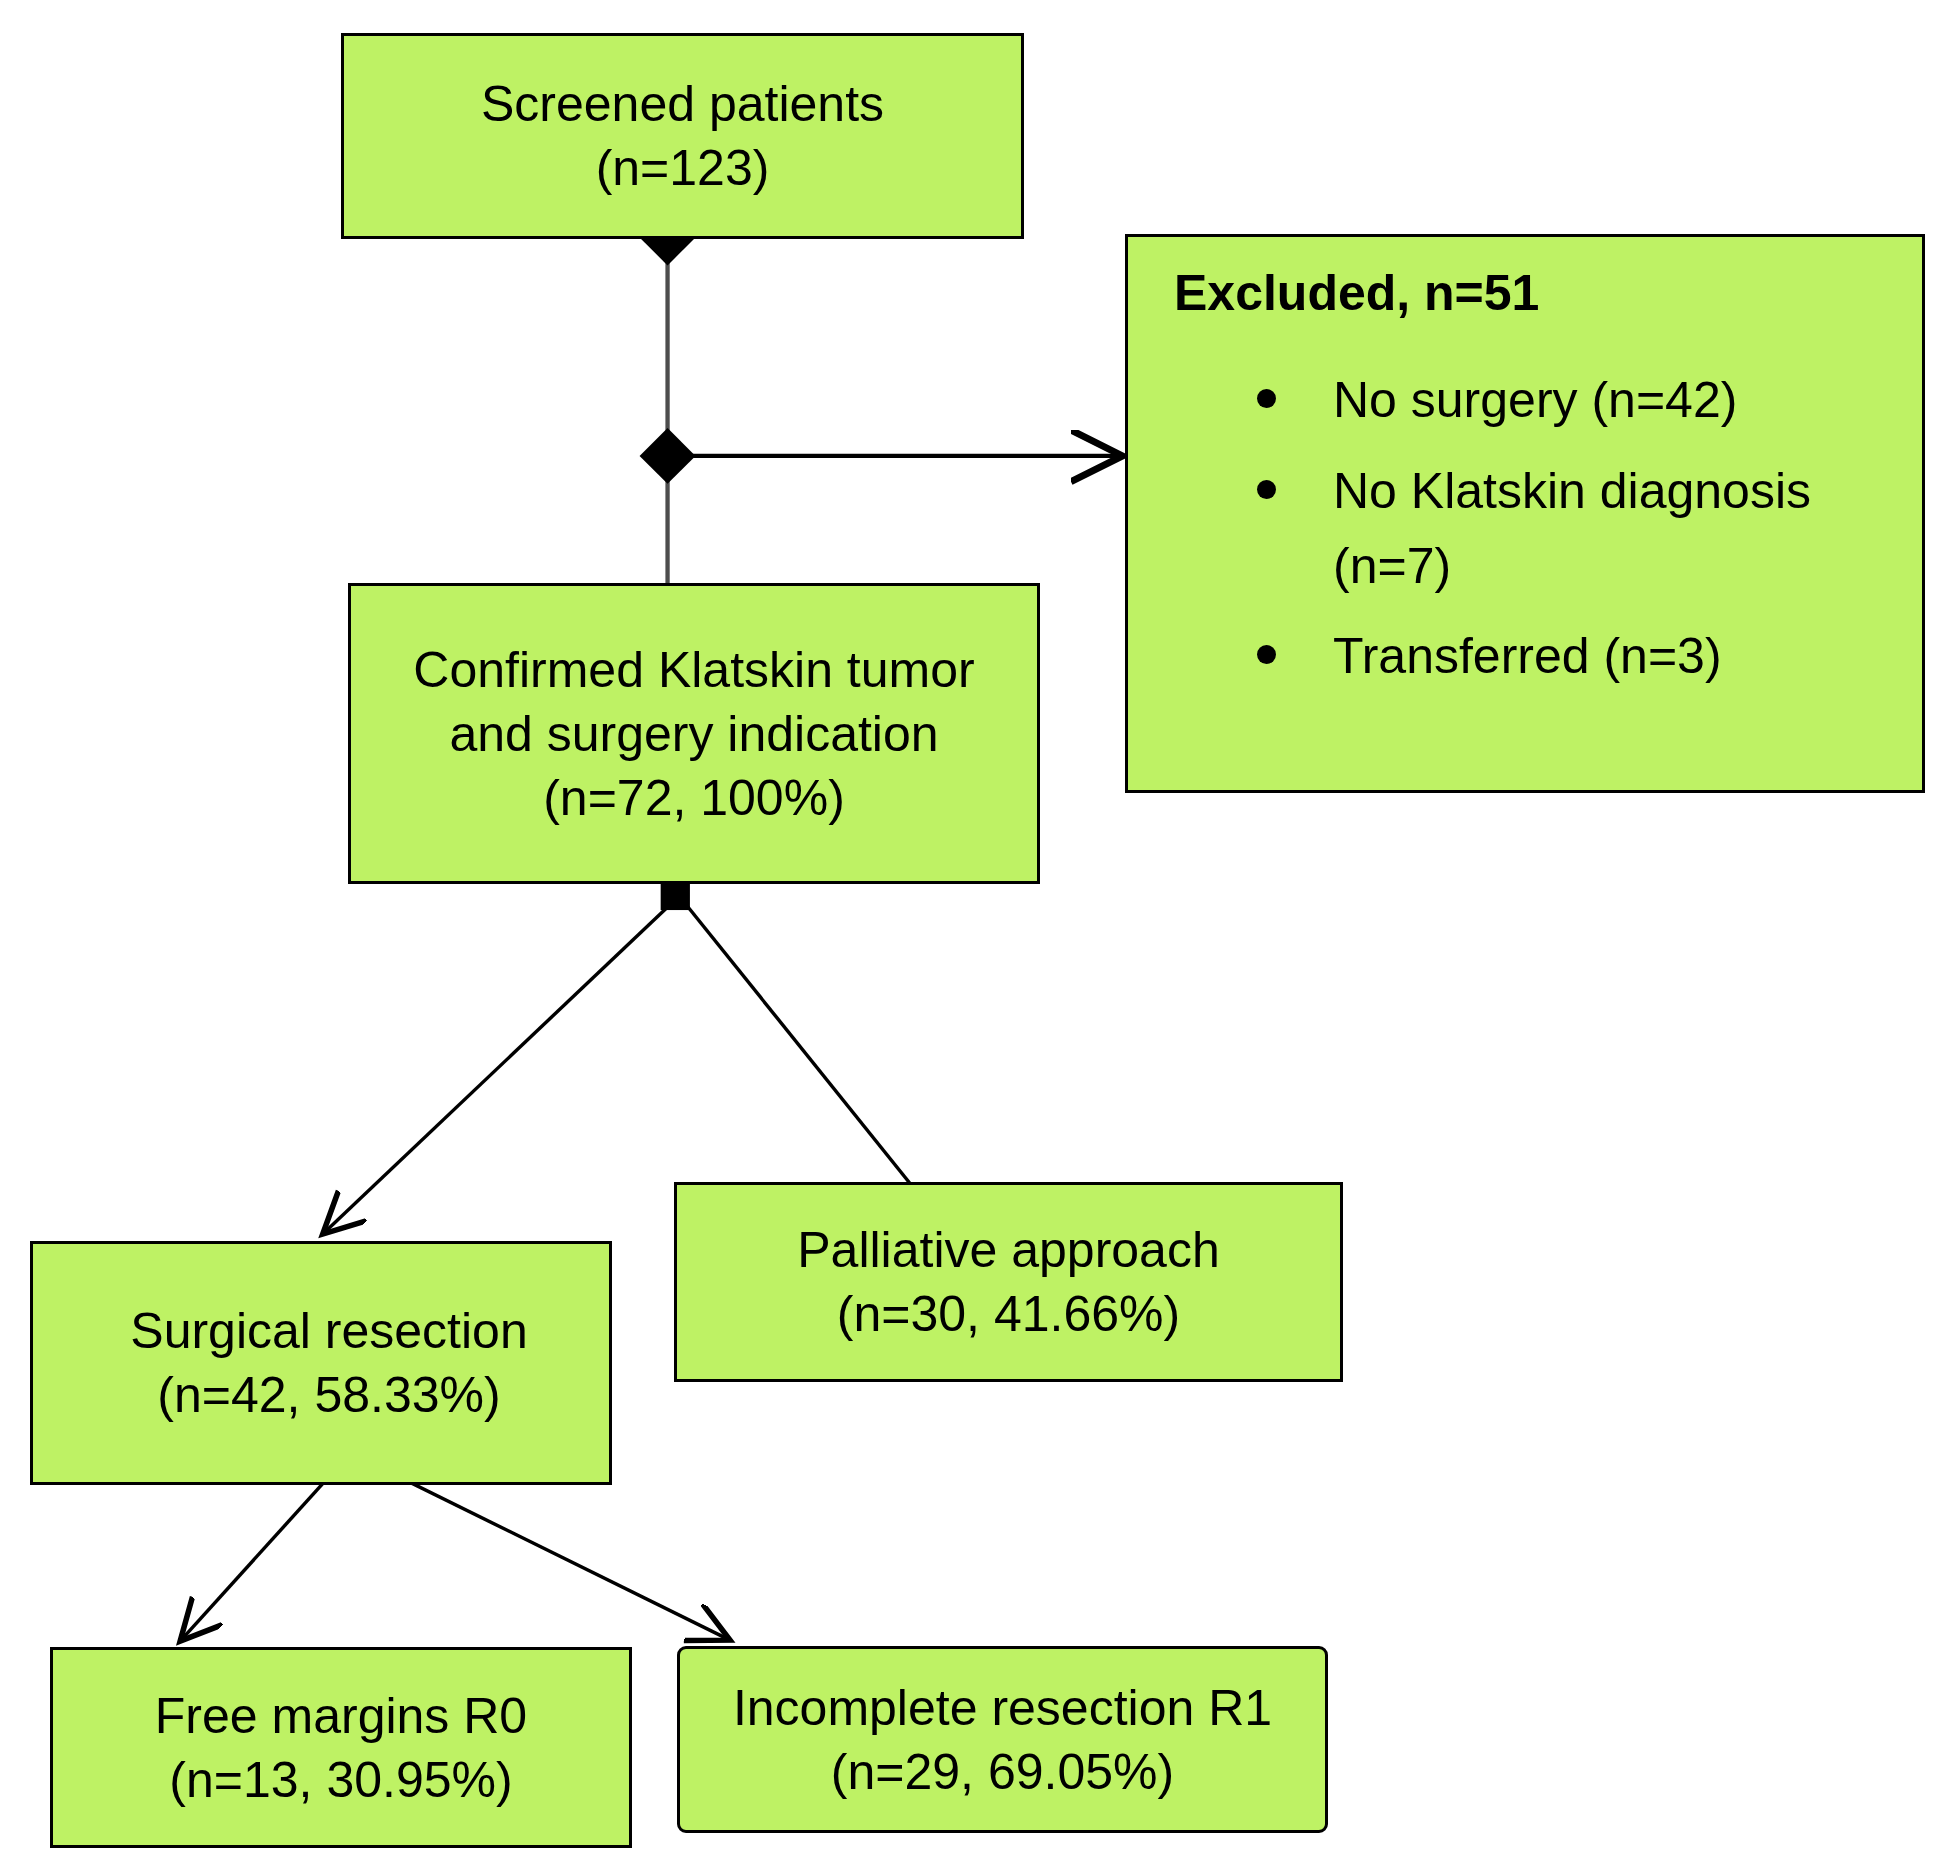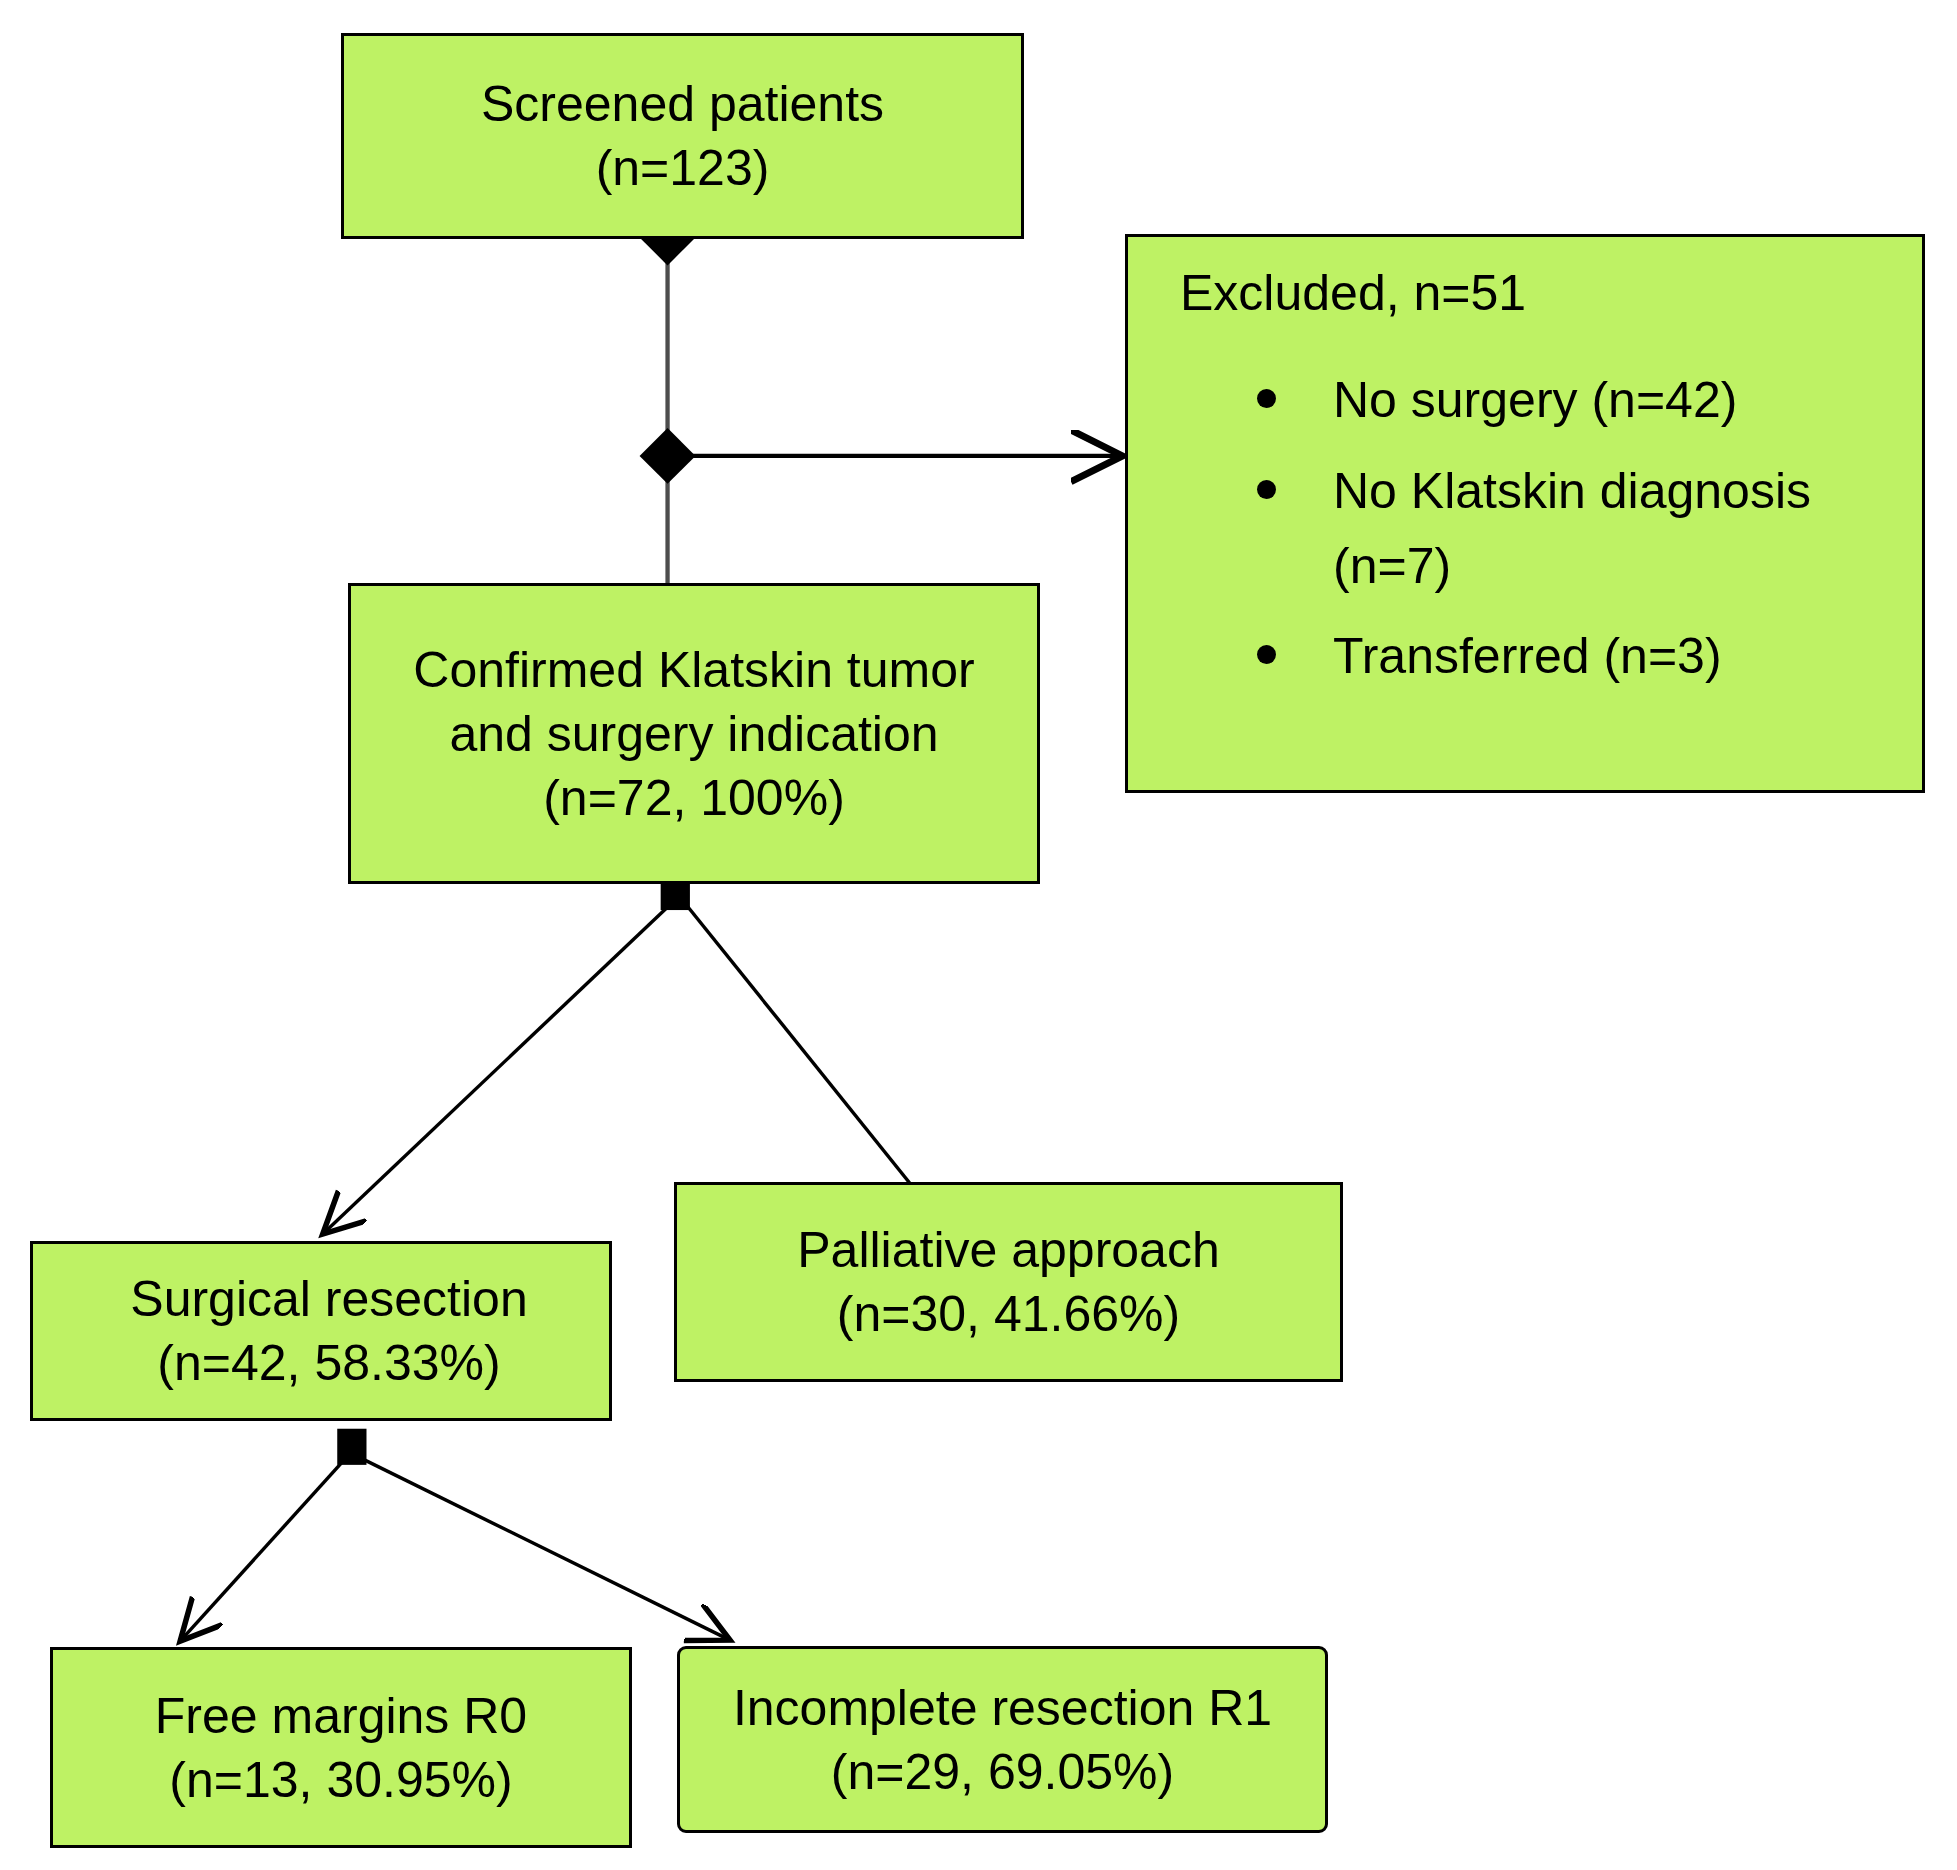--- a/index.html
+++ b/index.html
@@ -31,31 +31,32 @@
     line-height: 1.28;
     z-index: 3;
   }
   .node .line { display: block; white-space: nowrap; }
 
   
   #node-screened      { left: 341px;  top: 33px;   width: 683px;  height: 206px; }
   #node-excluded      { left: 1125px; top: 234px;  width: 800px;  height: 559px;
                         display: block; text-align: left; padding: 26px 22.4px 0 34px; }
   #node-confirmed     { left: 348px;  top: 583px;  width: 692px;  height: 301px; }
-  #node-surgical      { left: 30px;   top: 1241px; width: 582px;  height: 180px; padding-left: 16px; }
+  #node-surgical      { left: 30px;   top: 1241px; width: 582px;  height: 244px; padding-left: 16px; }
   #node-palliative    { left: 674px;  top: 1182px; width: 669px;  height: 200px; }
   #node-free-margins  { left: 50px;   top: 1647px; width: 582px;  height: 201px; }
   #node-incomplete    { left: 677px;  top: 1646px; width: 651px;  height: 187px; border-radius: 9px; }
 
   
   .excl-title {
     font-size: 50px;
     line-height: 1.2;
-    margin: 0 0 40px 18px;
+    margin: 0 0 40px 12px;
     white-space: nowrap;
+    font-weight: bold;
   }
   .excl-list {
     list-style: none;
     margin: 0;
     padding: 0 0 0 95px;
     font-size: 50px;
     line-height: 1.5;
   }
   .excl-list li {
     position: relative;

